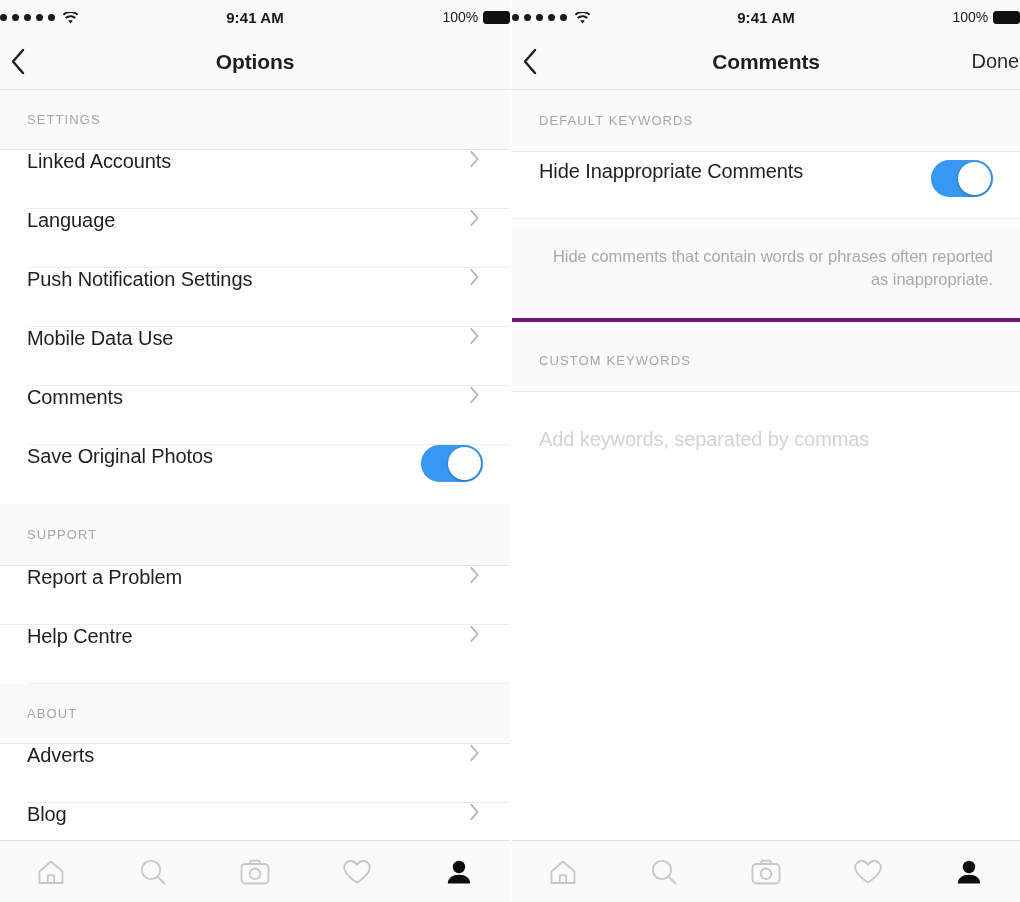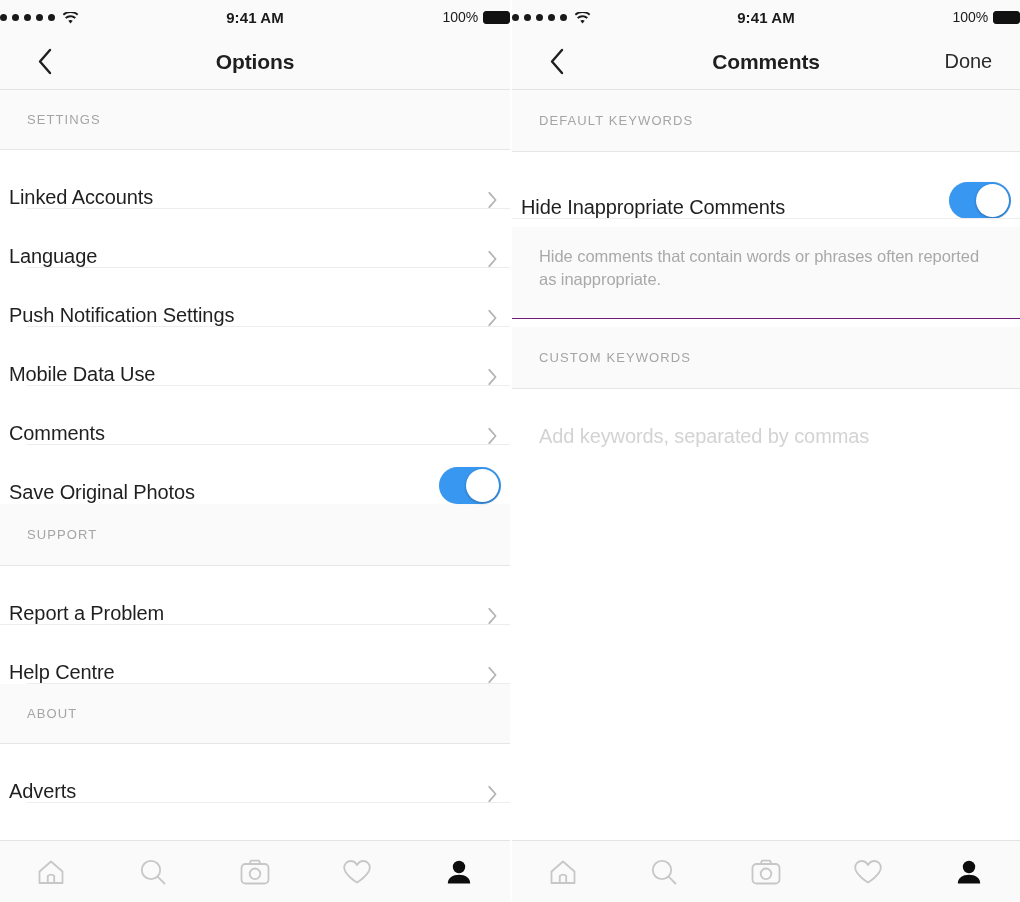--- a/index.html
+++ b/index.html
@@ -54,21 +54,21 @@
     content: ""; position: absolute; right: -4px; top: 4px;
     width: 2.5px; height: 5px; background: #111; border-radius: 0 1px 1px 0;
   }
 
   
   .navbar {
     height: 56px; flex: 0 0 56px;
     background: #fafafa;
     border-bottom: 1px solid #e3e3e3;
     display: flex; align-items: center;
-    padding: 0 28px;
+    padding: 0 1px;
     position: relative;
   }
   .nav-back {
     width: 34px; height: 34px; display: flex; align-items: center; justify-content: center;
     cursor: pointer; z-index: 2;
   }
   .nav-title {
     position: absolute; left: 0; right: 0; text-align: center;
     font-size: 21px; font-weight: bold; color: #1f1f1f; letter-spacing: -0.1px;
   }
@@ -89,22 +89,22 @@
     color: #a5a5a5;
     text-transform: uppercase;
   }
   .section-header.tall { height: 62px; }
   .section-header.top { height: 60px; }
   .section-header.about { height: 60px; }
 
   .row {
     height: 59px;
     background: #ffffff;
-    display: flex; align-items: flex-end;
-    padding: 0 9px;
+    display: flex; align-items: flex-start;
+    padding: 0 27px;
     position: relative;
     cursor: pointer;
   }
   .row .sep {
     position: absolute; left: 27px; right: 0; bottom: 0; height: 1px; background: #ededed;
   }
   .row.last .sep { left: 0; }
   .row-label { font-size: 20px; color: #1f1f1f; letter-spacing: -0.1px; }
   .chev {
     margin-left: auto; width: 18px; height: 18px; display: block;
@@ -125,21 +125,21 @@
     box-shadow: 0 1px 3px rgba(0,0,0,0.28);
   }
 
   
   .desc {
     background: #fafafa;
     padding: 18px 27px 0 27px;
     font-size: 16.5px; line-height: 1.42; color: #a9a9a9;
     letter-spacing: -0.05px;
   }
-  .desc-block { background: #fafafa; border-bottom: 1px solid #701a75; }
+  .desc-block { background: #fafafa; border-bottom: 4px solid #701a75; text-align: right; }
   .keyword-input {
     background: #ffffff;
     height: 222px;
     padding: 28px 16px 0 27px;
     cursor: text;
   }
   .keyword-placeholder {
     font-size: 20px; color: #d3d3d3; letter-spacing: -0.1px;
   }
   .footnote {

